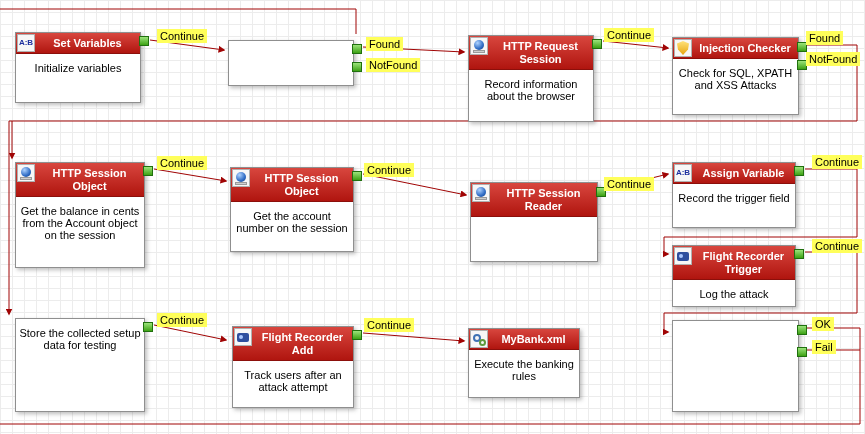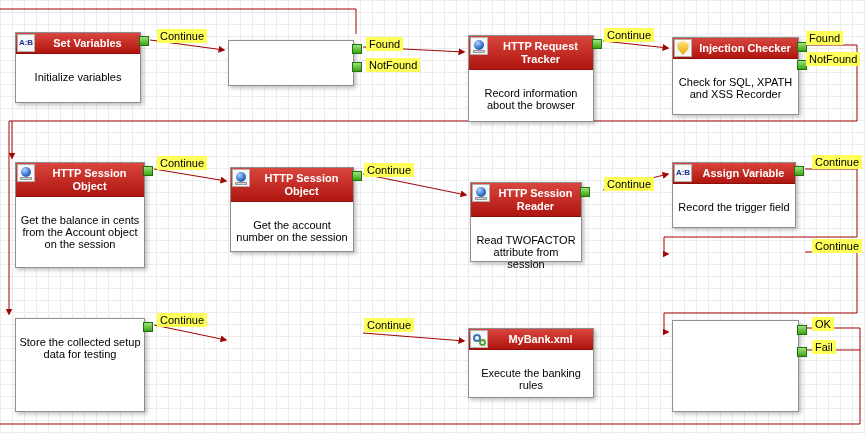--- a/index.html
+++ b/index.html
@@ -14,21 +14,21 @@
   .node{
     position:absolute;display:flex;flex-direction:column;box-sizing:border-box;
     background:#ffffff;border:1px solid #8f8f8f;z-index:2;
     box-shadow:2px 2px 4px rgba(70,70,70,.35);
   }
   .hdr{
     position:relative;background:linear-gradient(#d8463e,#b0150f);
     color:#fff;font-weight:bold;font-size:11px;line-height:13px;
     text-align:center;padding:4px 1px 3px 20px;border-bottom:1px solid #8c0f0b;
   }
-  .bdy{flex:1;font-size:11px;line-height:12px;color:#000;text-align:center;padding:17px 3px;}
+  .bdy{flex:1;font-size:11px;line-height:12px;color:#000;text-align:center;padding:8px 3px;}
   .icon{position:absolute;left:1px;top:1px;width:18px;height:18px;background:#f7f7f7;
         border:1px solid #b0b0b0;box-sizing:border-box;overflow:hidden;}
   .icon.ab{font-size:8px;font-weight:bold;color:#1c2f9e;text-align:center;line-height:15px;padding:0;}
   .icon.browser::before{content:"";position:absolute;left:3px;top:2px;width:10px;height:10px;border-radius:50%;
         background:radial-gradient(circle at 35% 30%,#aed3ff 0%,#2e6bc4 60%,#16407e 100%);}
   .icon.browser::after{content:"";position:absolute;left:2px;bottom:1px;width:12px;height:3px;
         background:#cfcfcf;border:1px solid #9a9a9a;box-sizing:border-box;}
   .icon.shield::before{content:"";position:absolute;left:2px;top:1px;width:12px;height:14px;
         background:linear-gradient(#ffe27a,#e8a50e);
         clip-path:polygon(50% 0,100% 18%,92% 60%,50% 100%,8% 60%,0 18%);}
@@ -90,32 +90,32 @@
 
   <div class="node" style="left:228px;top:40px;width:126px;height:46px">
     <div class="bdy"></div>
     <span class="port" style="top:3px"></span>
     <span class="port" style="top:21px"></span>
   </div>
 
   <div class="node" style="left:468px;top:35px;width:126px;height:87px">
     <div class="hdr">
       <span class="icon browser"></span>
-      <span>HTTP Request Tracker</span>
+      <span>HTTP Request Session</span>
     </div>
     <div class="bdy">Record information about the browser</div>
     <span class="port" style="top:3px"></span>
   </div>
 
   <div class="node" style="left:672px;top:37px;width:127px;height:78px">
     <div class="hdr">
       <span class="icon shield"></span>
       <span>Injection Checker</span>
     </div>
-    <div class="bdy">Check for SQL, XPATH and XSS Recorder</div>
+    <div class="bdy">Check for SQL, XPATH and XSS Attacks</div>
     <span class="port" style="top:4px"></span>
     <span class="port" style="top:22px"></span>
   </div>
 
   <div class="node" style="left:15px;top:162px;width:130px;height:106px">
     <div class="hdr">
       <span class="icon browser"></span>
       <span>HTTP Session Object</span>
     </div>
     <div class="bdy">Get the balance in cents from the Account object on the session</div>
@@ -124,46 +124,61 @@
 
   <div class="node" style="left:230px;top:167px;width:124px;height:85px">
     <div class="hdr">
       <span class="icon browser"></span>
       <span>HTTP Session Object</span>
     </div>
     <div class="bdy">Get the account number on the session</div>
     <span class="port" style="top:3px"></span>
   </div>
 
-  <div class="node" style="left:470px;top:182px;width:112px;height:80px">
+  <div class="node" style="left:470px;top:182px;width:128px;height:80px">
     <div class="hdr">
       <span class="icon browser"></span>
       <span>HTTP Session Reader</span>
     </div>
-    <div class="bdy">Read TWOFACTOR attribute from session</div>
     <span class="port" style="top:4px"></span>
   </div>
 
   <div class="node" style="left:672px;top:162px;width:124px;height:66px">
     <div class="hdr">
       <span class="icon ab">A:B</span>
       <span>Assign Variable</span>
     </div>
     <div class="bdy">Record the trigger field</div>
     <span class="port" style="top:3px"></span>
   </div>
 
+  <div class="node" style="left:672px;top:245px;width:124px;height:62px">
+    <div class="hdr">
+      <span class="icon recorder"></span>
+      <span>Flight Recorder Trigger</span>
+    </div>
+    <div class="bdy">Log the attack</div>
+    <span class="port" style="top:3px"></span>
+  </div>
 
   <div class="node" style="left:15px;top:318px;width:130px;height:94px">
     <div class="bdy">Store the collected setup data for testing</div>
     <span class="port" style="top:3px"></span>
   </div>
 
-
-  <div class="node" style="left:468px;top:328px;width:126px;height:70px">
+  <div class="node" style="left:232px;top:326px;width:122px;height:82px">
+    <div class="hdr">
+      <span class="icon recorder"></span>
+      <span>Flight Recorder Add</span>
+    </div>
+    <div class="bdy">Track users after an attack attempt</div>
+    <span class="port" style="top:3px"></span>
+  </div>
+
+  <div class="node" style="left:468px;top:328px;width:112px;height:70px">
     <div class="hdr">
       <span class="icon gears"></span>
       <span>MyBank.xml</span>
     </div>
     <div class="bdy">Execute the banking rules</div>
   </div>
 
   <div class="node" style="left:672px;top:320px;width:127px;height:92px">
     <span class="port" style="top:4px"></span>
     <span class="port" style="top:26px"></span>

